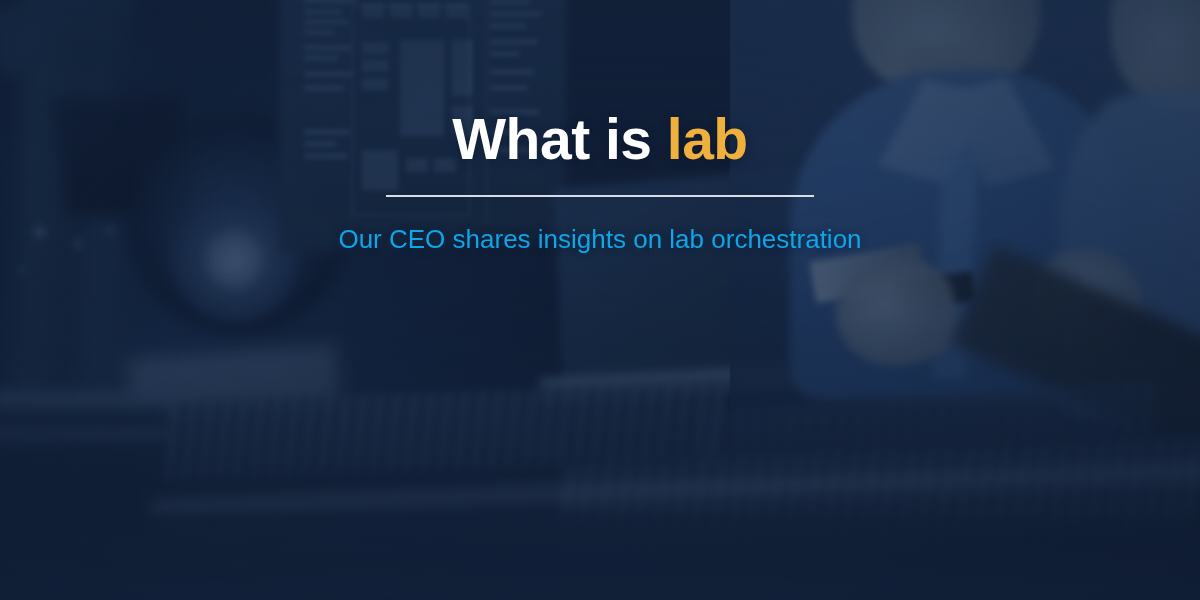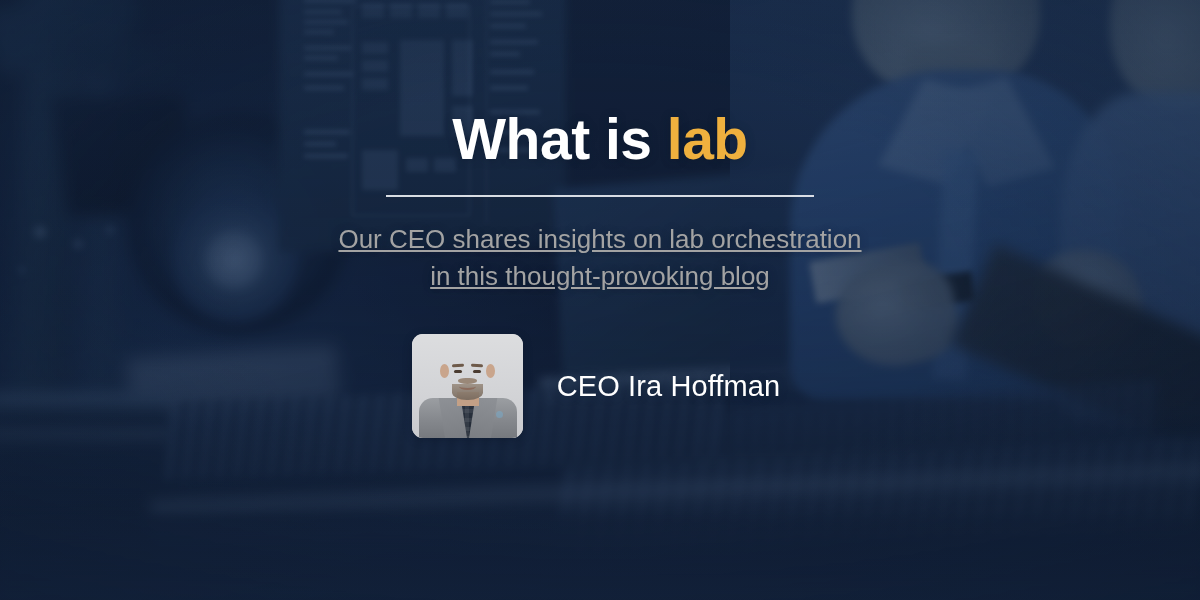--- a/index.html
+++ b/index.html
@@ -328,23 +328,22 @@
     opacity:.92;
   }
 
   .subtitle {
     width:720px;
     margin-top:24px;
     text-align:center;
     font-size:26px;
     font-weight:normal;
     line-height:1.40;
-    color:#a3a3a3;
+    color:#0ea5e9;
     text-shadow:0 1px 8px rgba(10,22,40,.40);
-    text-decoration:underline;
   }
 
   .byline {
     display:flex;
     align-items:center;
     gap:34px;
     margin-top:40px;
     margin-left:-8px;
   }
 
@@ -491,42 +490,17 @@
   <div class="content">
 
     <h1 class="headline">
       <span><span>What is </span><span class="accent">lab</span></span><br>
     </h1>
 
     <div class="divider"></div>
 
     <p class="subtitle">
       <span>Our CEO shares insights on lab orchestration</span><br>
-      <span>in this thought-provoking blog</span>
     </p>
 
-    <div class="byline">
-
-      <div class="avatar">
-        <div class="av-bg"></div>
-        <div class="av-jacket"></div>
-        <div class="av-shirt"></div>
-        <div class="av-lapel-l"></div>
-        <div class="av-lapel-r"></div>
-        <div class="av-zip"></div>
-        <div class="av-neck"></div>
-        <div class="av-head"></div>
-        <div class="av-ear-l"></div>
-        <div class="av-ear-r"></div>
-        <div class="av-brow-l"></div>
-        <div class="av-brow-r"></div>
-        <div class="av-eye-l"></div>
-        <div class="av-eye-r"></div>
-        <div class="av-beard"></div>
-        <div class="av-stache"></div>
-        <div class="av-smile"></div>
-      </div>
-
-      <div class="byline-name">CEO Ira Hoffman</div>
-    </div>
 
   </div>
 </div>
 
 </body></html>

